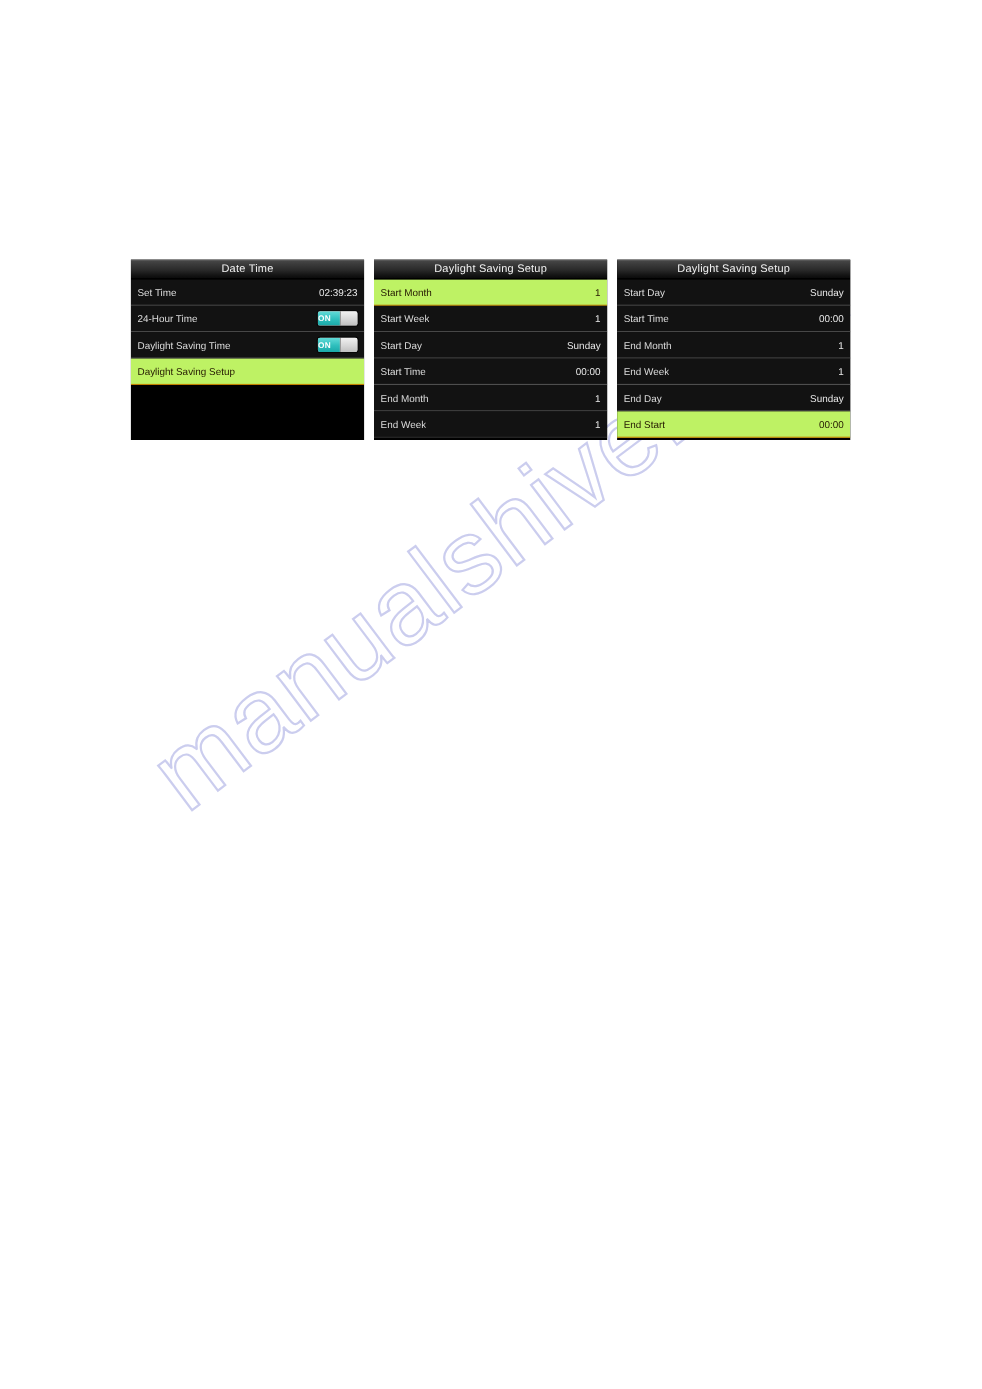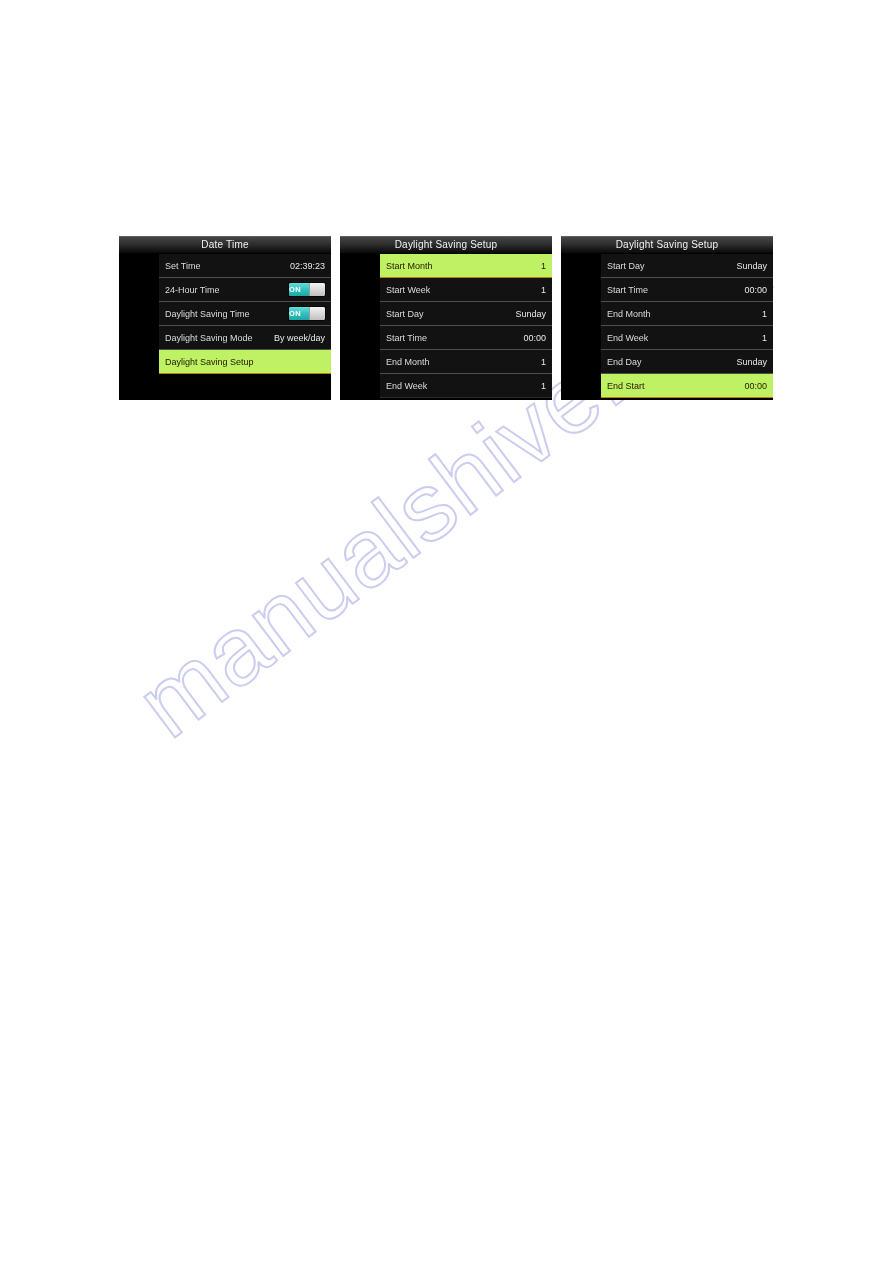--- a/index.html
+++ b/index.html
@@ -89,21 +89,20 @@
     position: absolute;
     left: 0; top: 0; right: 0;
     height: 1px;
     background: rgba(255,255,255,0.12);
   }
 
   .rows {
     flex: 1 1 auto;
     display: flex;
     flex-direction: column;
-    padding-left: 40px;
   }
 
   .menu-row {
     height: 24px;
     min-height: 24px;
     box-sizing: border-box;
     display: flex;
     align-items: center;
     justify-content: space-between;
     padding: 0 6px;
@@ -188,24 +187,20 @@
             <span class="toggle-knob"></span>
           </span>
         </div>
         <div class="menu-row">
           <span class="row-label">Daylight Saving Time</span>
           <span class="toggle">
             <span class="toggle-on">ON</span>
             <span class="toggle-knob"></span>
           </span>
         </div>
-        <div class="menu-row">
-          <span class="row-label">Daylight Saving Mode</span>
-          <span class="row-value">By week/day</span>
-        </div>
         <div class="menu-row selected">
           <span class="row-label">Daylight Saving Setup</span>
           <span class="row-value"></span>
         </div>
       </div>
     </div>
     <div class="device-screen">
       <div class="screen-title">Daylight Saving Setup</div>
       <div class="rows">
         <div class="menu-row selected">

